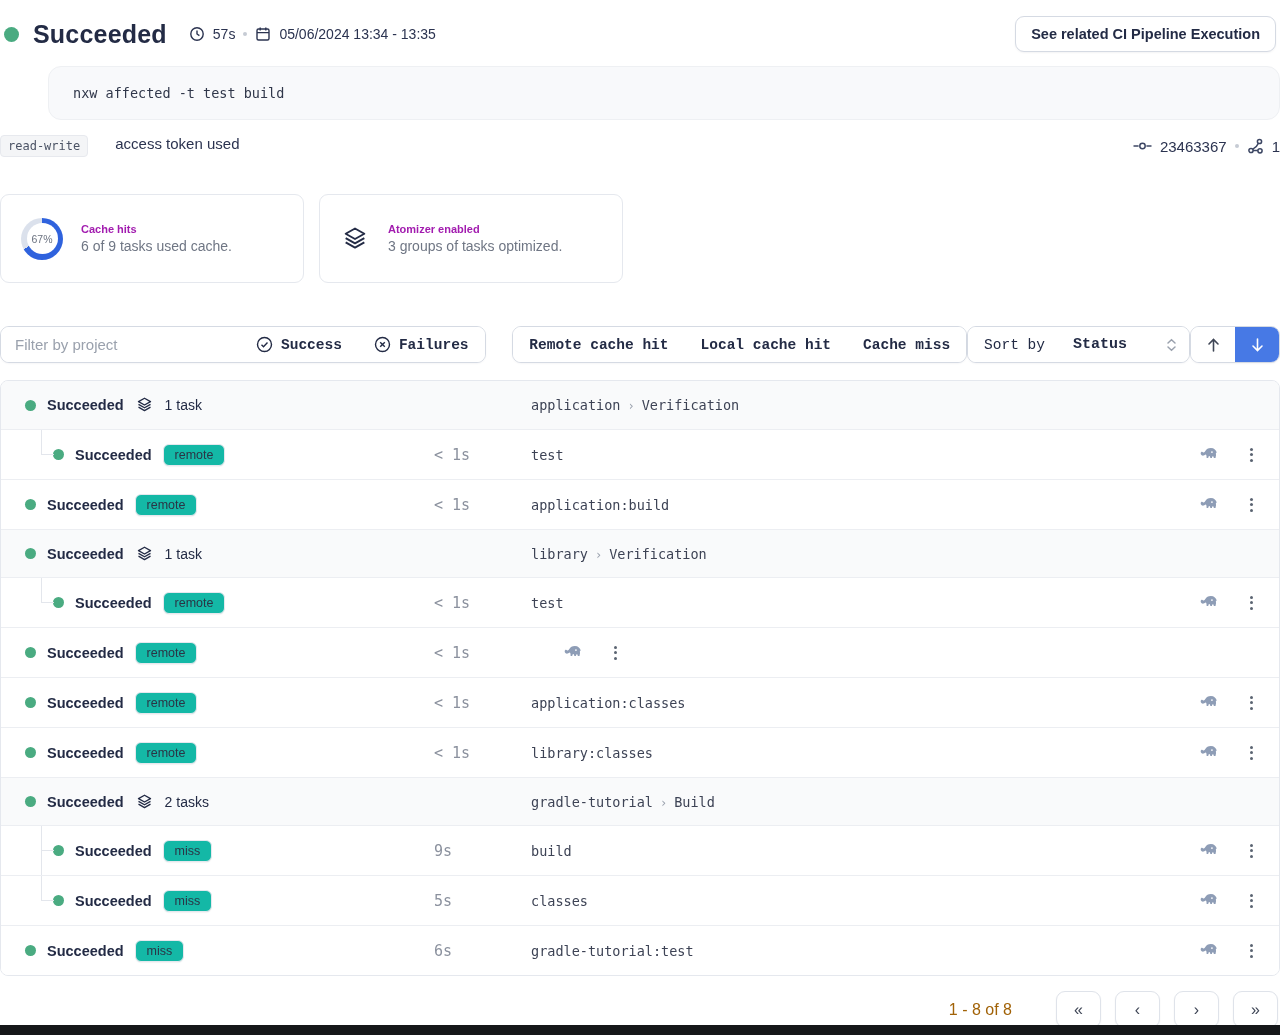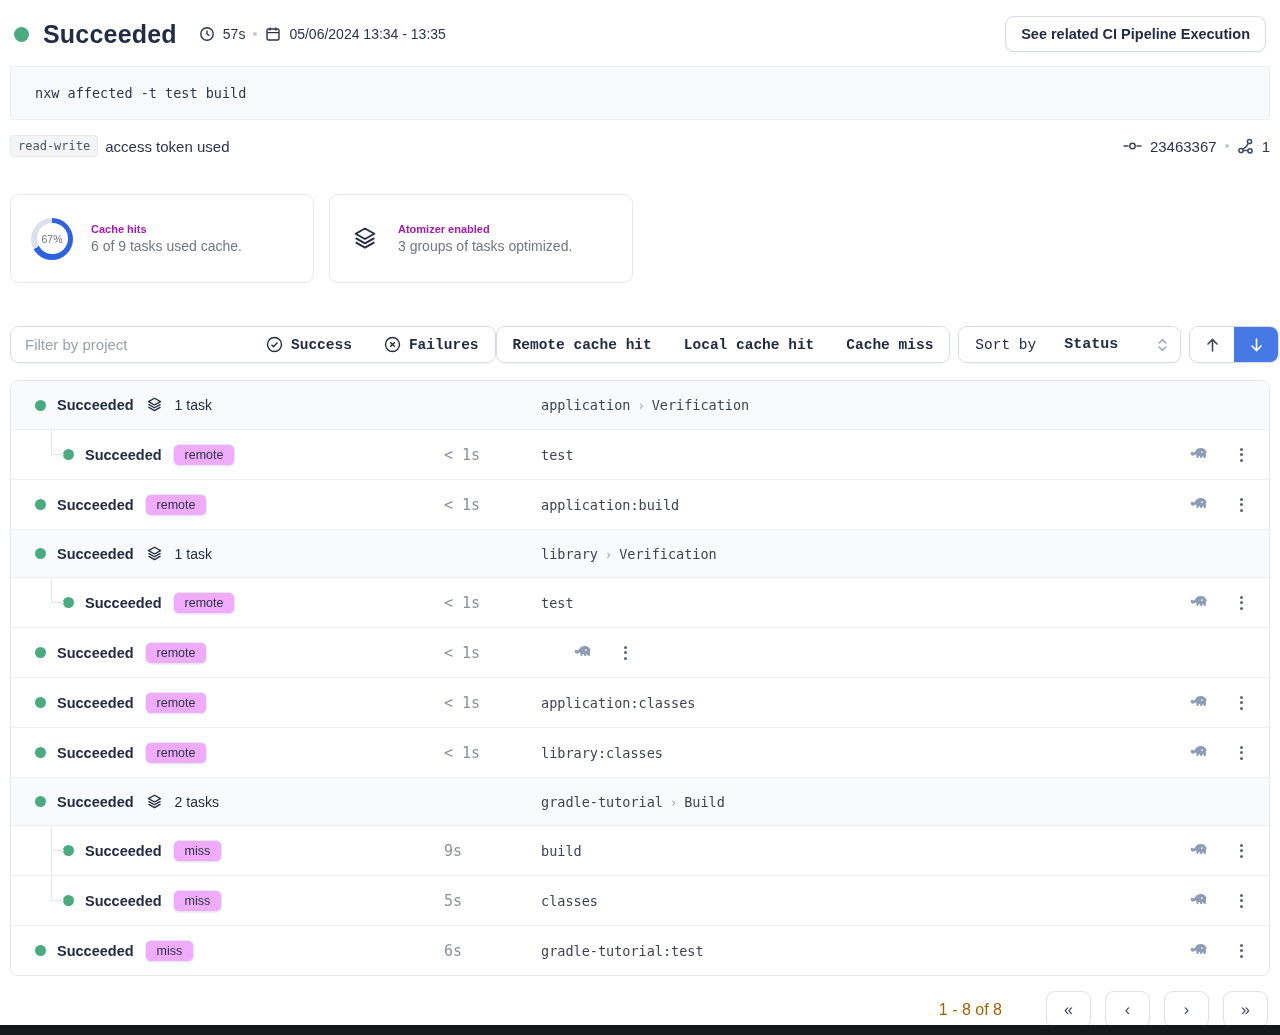--- a/index.html
+++ b/index.html
@@ -1,39 +1,39 @@
 <!DOCTYPE html>
 <html><head>
 <meta charset="utf-8">
 <style>
   * { margin:0; padding:0; box-sizing:border-box; }
   html,body { width:1280px; height:1035px; background:#fff; overflow:hidden;
     font-family:"Liberation Sans", sans-serif; color:#242b45; }
   .mono { font-family:"DejaVu Sans Mono", monospace; }
-  .page { padding:0 10px; position:relative; }
+  .page { padding:0 0; position:relative; }
 
   
   .top { display:flex; align-items:center; justify-content:space-between; padding:16px 4px 0 4px; }
   .top-left { display:flex; align-items:center; gap:14px; }
   .big-dot { width:15px; height:15px; border-radius:50%; background:#4aab81; }
   .page-title { font-size:25px; font-weight:700; letter-spacing:.2px; color:#232b45; }
   .meta { display:flex; align-items:center; gap:8px; font-size:14px; font-weight:500; color:#2b3350; margin-left:8px; }
   .sep-dot { width:4px; height:4px; border-radius:50%; background:#c6cbd4; }
   .btn { background:#fff; border:1px solid #d5dae3; border-radius:9px; color:#232b45;
     font-size:14.5px; font-weight:600; padding:9px 15px; cursor:pointer;
     box-shadow:0 1px 2px rgba(16,24,40,.05); font-family:"Liberation Sans",sans-serif; }
 
   
-  .cmdbar { margin-top:14px; background:#f8f9fb; border:1px solid #eef0f3; border-radius:2px;
-    height:54px; display:flex; align-items:center; padding:0 24px; }
+  .cmdbar { margin-top:14px; background:#f8f9fb; border:1px solid #eef0f3; border-radius:13px;
+    height:54px; display:flex; align-items:center; padding:0 24px;margin-left:48px; }
   .cmdbar code { font-size:13.5px; color:#30374a; }
 
   
   .tokenrow { margin-top:13px; display:flex; align-items:center; justify-content:space-between; height:26px; }
-  .token-left { display:flex; align-items:center; gap:7px; }
+  .token-left { display:flex; gap:27px; }
   .token-badge { font-family:"DejaVu Sans Mono",monospace; font-size:12px; color:#4b5365;
     background:#f4f5f7; border:1px solid #e7e9ee; border-radius:4px; padding:3px 7px; }
   .token-label { font-size:15px; color:#2b3350; }
   .token-right { display:flex; align-items:center; gap:8px; font-size:15px; color:#2b3350; }
 
   
   .cards { margin-top:35px; display:flex; gap:15px; }
   .card { width:304px; height:89px; border:1px solid #e5e8ee; border-radius:9px;
     display:flex; align-items:center; gap:18px; padding:0 20px; background:#fff; }
   .ring { width:42px; height:42px; border-radius:50%; display:flex; align-items:center; justify-content:center; flex:0 0 42px; }
@@ -47,39 +47,39 @@
   .fb-left, .fb-right { display:flex; align-items:center; }
   .seg { display:flex; border:1px solid #d5dae3; border-radius:9px; background:#fff; overflow:hidden;
     height:37px; box-shadow:0 1px 2px rgba(16,24,40,.04); }
   .seg > * + * { border-left:1px solid #d9dde5; }
   .seg-btn { display:flex; align-items:center; gap:8px; padding:0 16px; font-size:14.5px;
     font-weight:600; color:#232b45; background:#fff; border:0; cursor:pointer;
     font-family:Liberation Mono, monospace; white-space:nowrap; }
   .filter-input { border:0; outline:0; width:239px; padding:0 14px; font-size:15px;
     font-family:"Liberation Sans",sans-serif; color:#232b45; }
   .filter-input::placeholder { color:#9aa1ad; }
-  .fb-right { gap:8px; }
+  .fb-right { gap:0; }
   .sort-label { font-weight:400; color:#232b45; }
   .sort-select { display:flex; align-items:center; justify-content:space-between; width:128px; padding:0 12px; cursor:pointer; font-size:15px; }
   .arrow-btn { width:44px; display:flex; align-items:center; justify-content:center; cursor:pointer; background:#fff; border:0; }
   .arrow-btn.active { background:#4779e5; }
 
   
   .tasklist { margin-top:17px; border:1px solid #e5e8ee; border-radius:8px; overflow:hidden; }
   .row { display:flex; align-items:center; height:50px; position:relative; background:#fff; }
   .row + .row { border-top:1px solid #eceef2; }
   .group-row { background:#f9fafb; height:48px; }
   .cell-left { flex:0 0 433px; padding-left:24px; display:flex; align-items:center; gap:11px; }
   .indent .cell-left { padding-left:52px; }
   .cell-duration { flex:0 0 97px; font-size:15px; color:#8b919e; }
   .cell-name { flex:1; font-size:13.5px; color:#3d4355; }
   .cell-actions { flex:0 0 112px; display:flex; align-items:center; justify-content:flex-end; gap:27px; padding-right:22px; }
   .status-dot { width:11px; height:11px; border-radius:50%; background:#4aab81; flex:0 0 11px; }
   .row-status { font-size:14.5px; font-weight:700; color:#232b45; }
-  .cache-badge { font-size:12.5px; color:#2b3445; background:#f0abfc; border:1px solid #e5e8ee;
+  .cache-badge { font-size:12.5px; color:#2b3445; background:#14b8a6; border:1px solid #e5e8ee;
     border-radius:6px; padding:3px 11px; box-shadow:0 1px 1px rgba(16,24,40,.05); }
   .tasks-count { font-size:14px; color:#232b45; }
   .path { display:flex; align-items:flex-end; gap:7px; }
   .path .chev { color:#9aa1ad; font-size:12px; }
   .elbow { position:absolute; left:40px; top:0; width:13px; height:25px;
     border-left:1px solid #e3e6ec; border-bottom:1px solid #e3e6ec; }
   .cont::after { content:""; position:absolute; left:40px; top:0; bottom:0; border-left:1px solid #e3e6ec; }
   .icon-btn { background:none; border:0; cursor:pointer; display:flex; align-items:center; padding:0; }
   .kebab { display:flex; flex-direction:column; gap:2.5px; padding:2px 4px; }
   .kebab i { width:3px; height:3px; border-radius:50%; background:#5b6472; }

